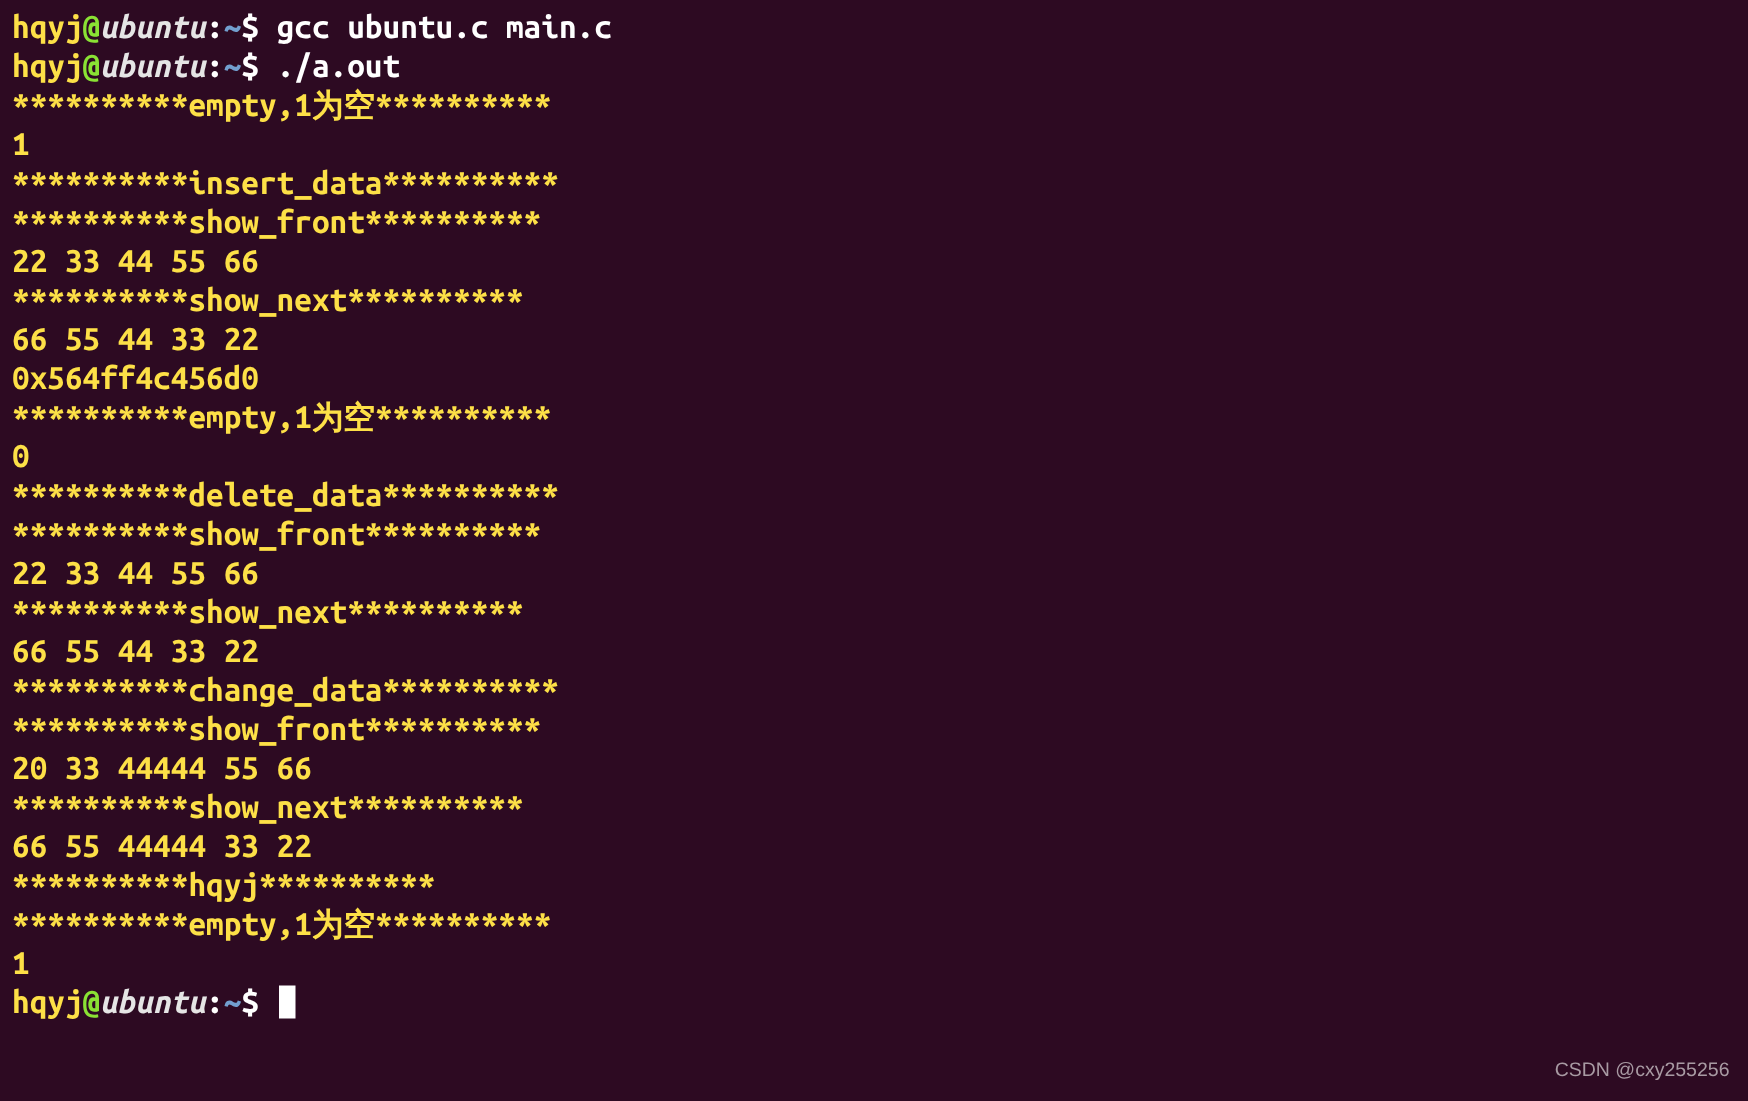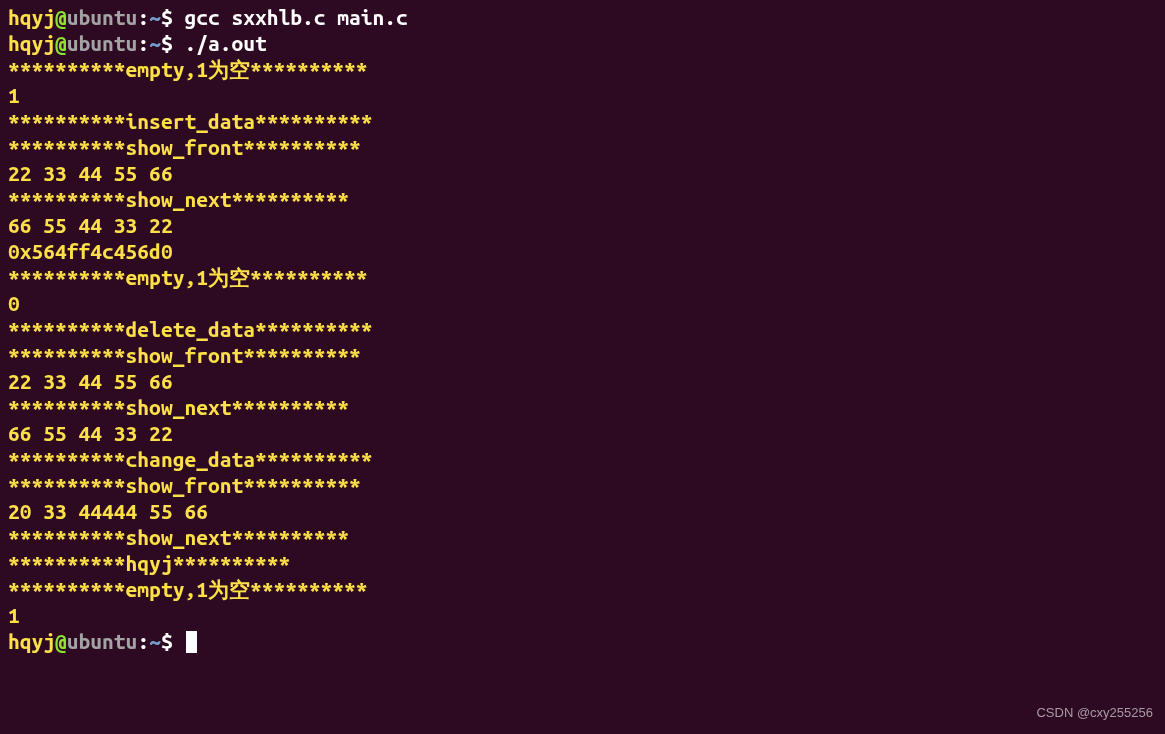--- a/index.html
+++ b/index.html
@@ -21,22 +21,23 @@
     }
     .terminal-line {
       white-space: pre;
       font-weight: bold;
     }
     .user {
       color: #fde047;
       font-weight: bold;
     }
     .host {
-      color: #a3a3a3;
+      color: #e5e5e5;
       font-weight: bold;
+      font-style: italic;
     }
     .at {
       color: #8ae234;
       font-weight: bold;
     }
     .colon {
       color: #ffffff;
       font-weight: bold;
     }
     .path {
@@ -69,40 +70,41 @@
       font-size: 13px;
       font-family: Arial, sans-serif;
       font-weight: normal;
       margin-top: 23px;
     }
   </style>
 </head>
 <body>
 
 <div id="terminal">
-    <div class="terminal-line"><span class="user">hqyj</span><span class="at">@</span><span class="host">ubuntu</span><span class="colon">:</span><span class="path">~</span><span class="dollar">$ </span><span class="command">gcc sxxhlb.c main.c</span></div>
+    <div class="terminal-line"><span class="user">hqyj</span><span class="at">@</span><span class="host">ubuntu</span><span class="colon">:</span><span class="path">~</span><span class="dollar">$ </span><span class="command">gcc ubuntu.c main.c</span></div>
     <div class="terminal-line"><span class="user">hqyj</span><span class="at">@</span><span class="host">ubuntu</span><span class="colon">:</span><span class="path">~</span><span class="dollar">$ </span><span class="command">./a.out</span></div>
     <div class="terminal-line"><span class="output">**********empty,1为空**********</span></div>
     <div class="terminal-line"><span class="output">1</span></div>
     <div class="terminal-line"><span class="output">**********insert_data**********</span></div>
     <div class="terminal-line"><span class="output">**********show_front**********</span></div>
     <div class="terminal-line"><span class="output">22 33 44 55 66 </span></div>
     <div class="terminal-line"><span class="output">**********show_next**********</span></div>
     <div class="terminal-line"><span class="output">66 55 44 33 22 </span></div>
     <div class="terminal-line"><span class="output">0x564ff4c456d0</span></div>
     <div class="terminal-line"><span class="output">**********empty,1为空**********</span></div>
     <div class="terminal-line"><span class="output">0</span></div>
     <div class="terminal-line"><span class="output">**********delete_data**********</span></div>
     <div class="terminal-line"><span class="output">**********show_front**********</span></div>
     <div class="terminal-line"><span class="output">22 33 44 55 66 </span></div>
     <div class="terminal-line"><span class="output">**********show_next**********</span></div>
     <div class="terminal-line"><span class="output">66 55 44 33 22 </span></div>
     <div class="terminal-line"><span class="output">**********change_data**********</span></div>
     <div class="terminal-line"><span class="output">**********show_front**********</span></div>
     <div class="terminal-line"><span class="output">20 33 44444 55 66 </span></div>
     <div class="terminal-line"><span class="output">**********show_next**********</span></div>
+    <div class="terminal-line"><span class="output">66 55 44444 33 22 </span></div>
     <div class="terminal-line"><span class="output">**********hqyj**********</span></div>
     <div class="terminal-line"><span class="output">**********empty,1为空**********</span></div>
     <div class="terminal-line"><span class="output">1</span></div>
     <div class="terminal-line"><span class="user">hqyj</span><span class="at">@</span><span class="host">ubuntu</span><span class="colon">:</span><span class="path">~</span><span class="dollar">$ </span><span class="command"></span><span class="cursor"></span></div>
   </div>
 
 <div class="watermark">CSDN @cxy255256</div>
 
 </body></html>

